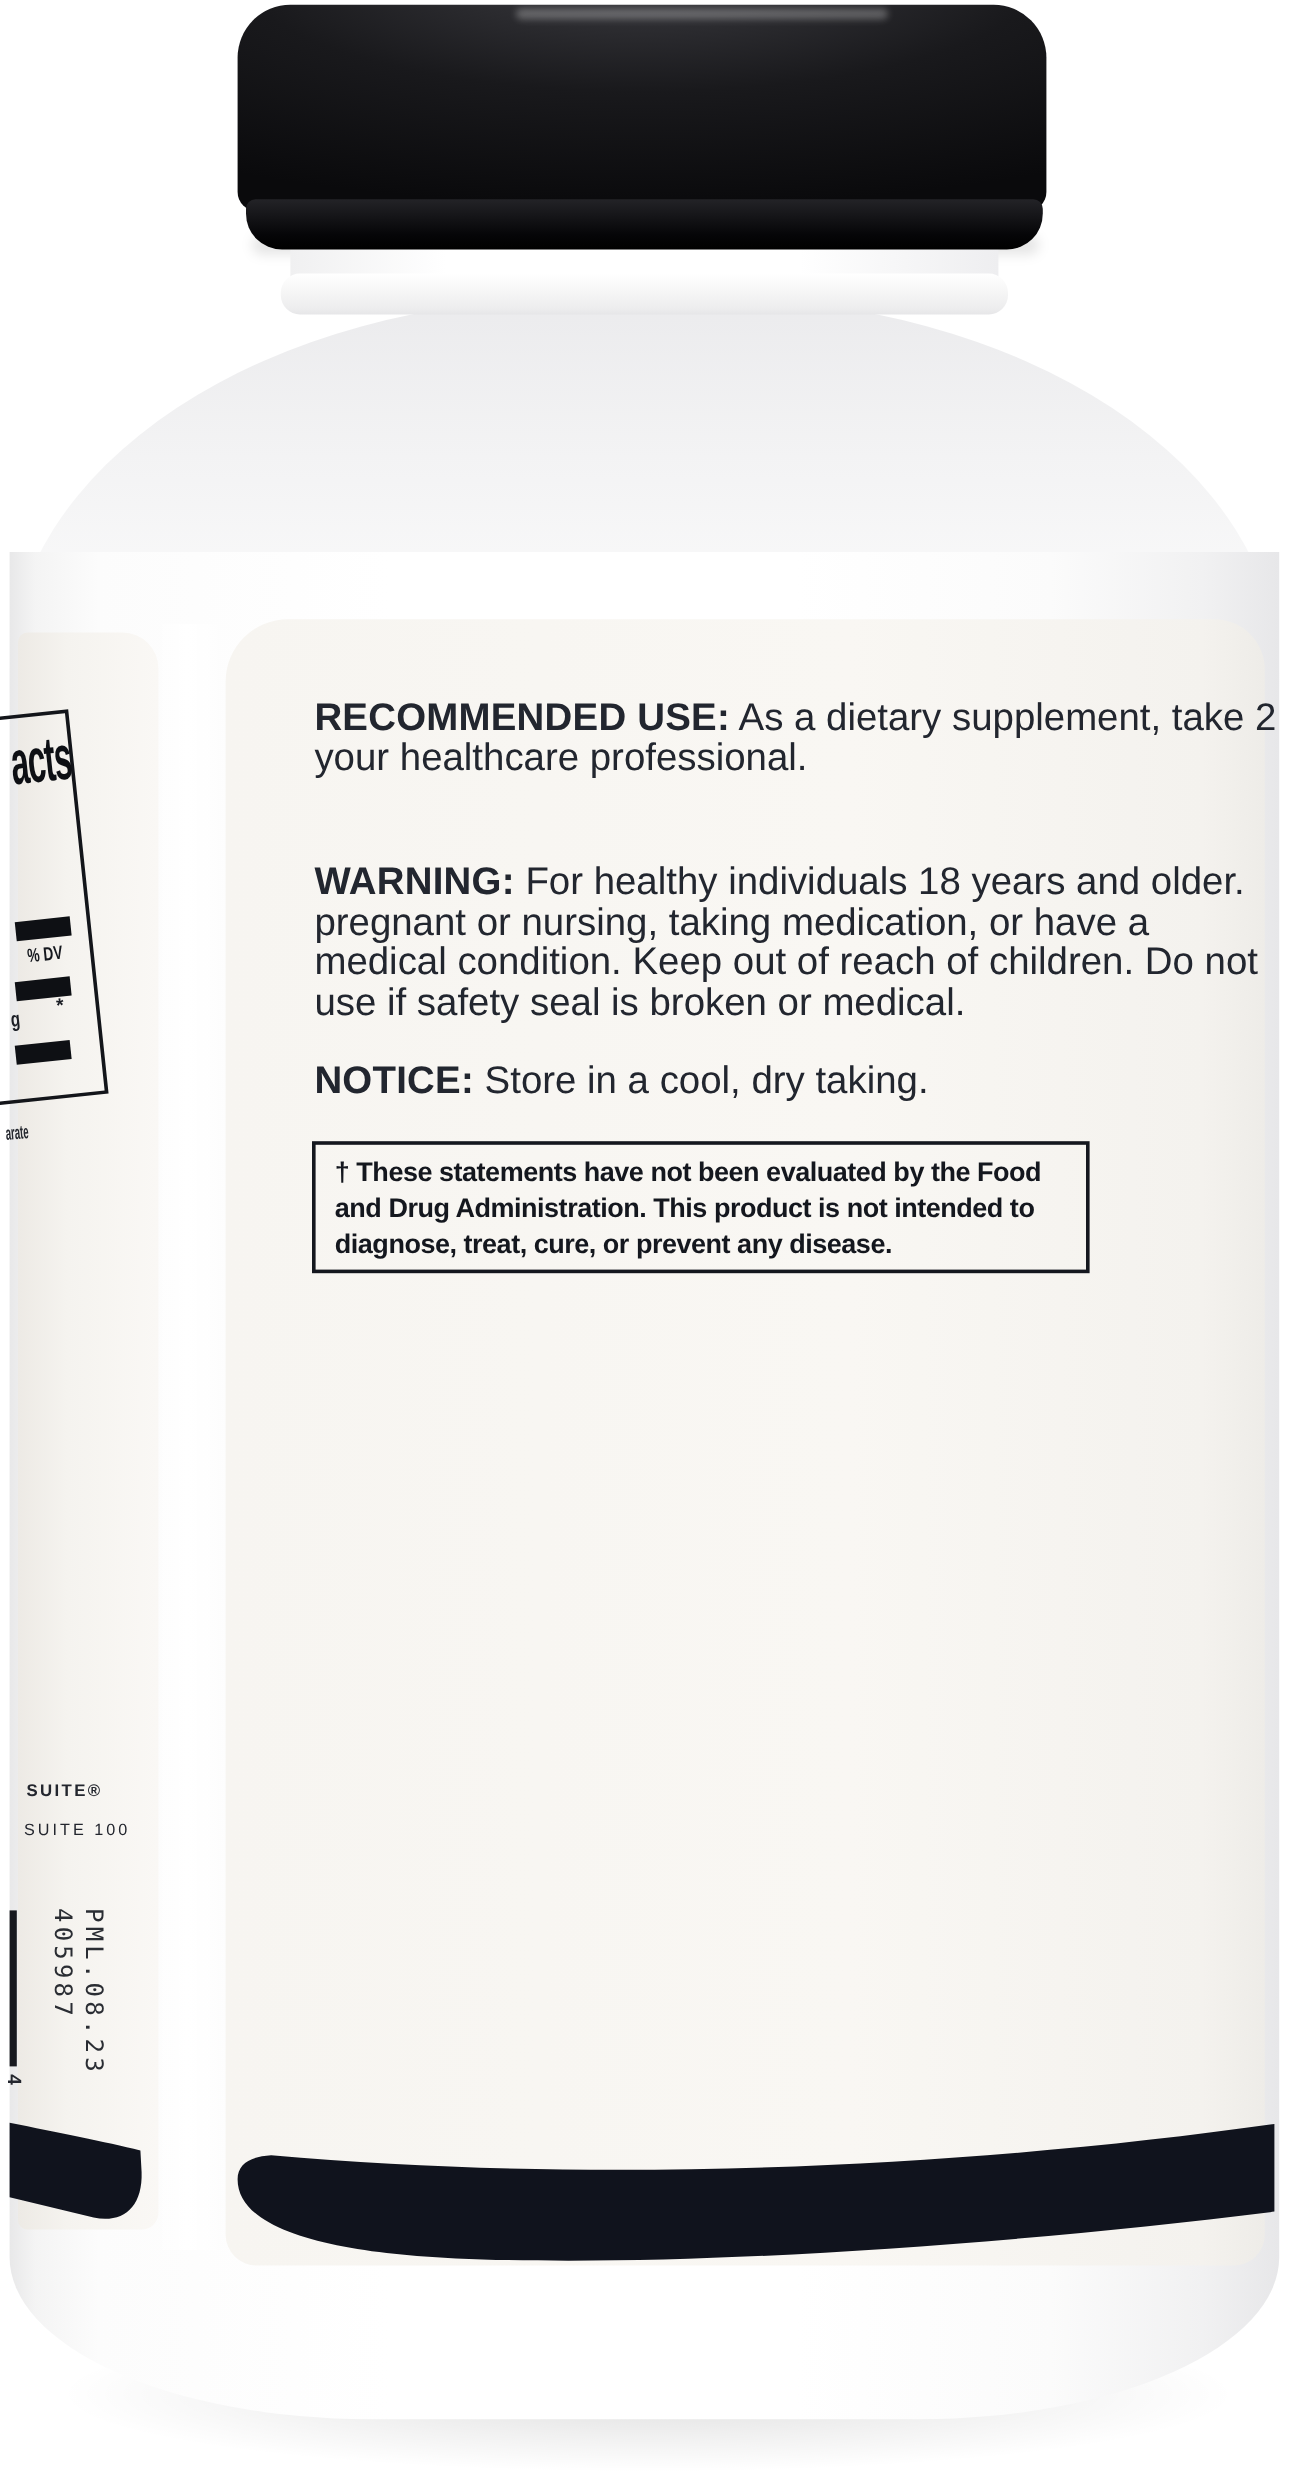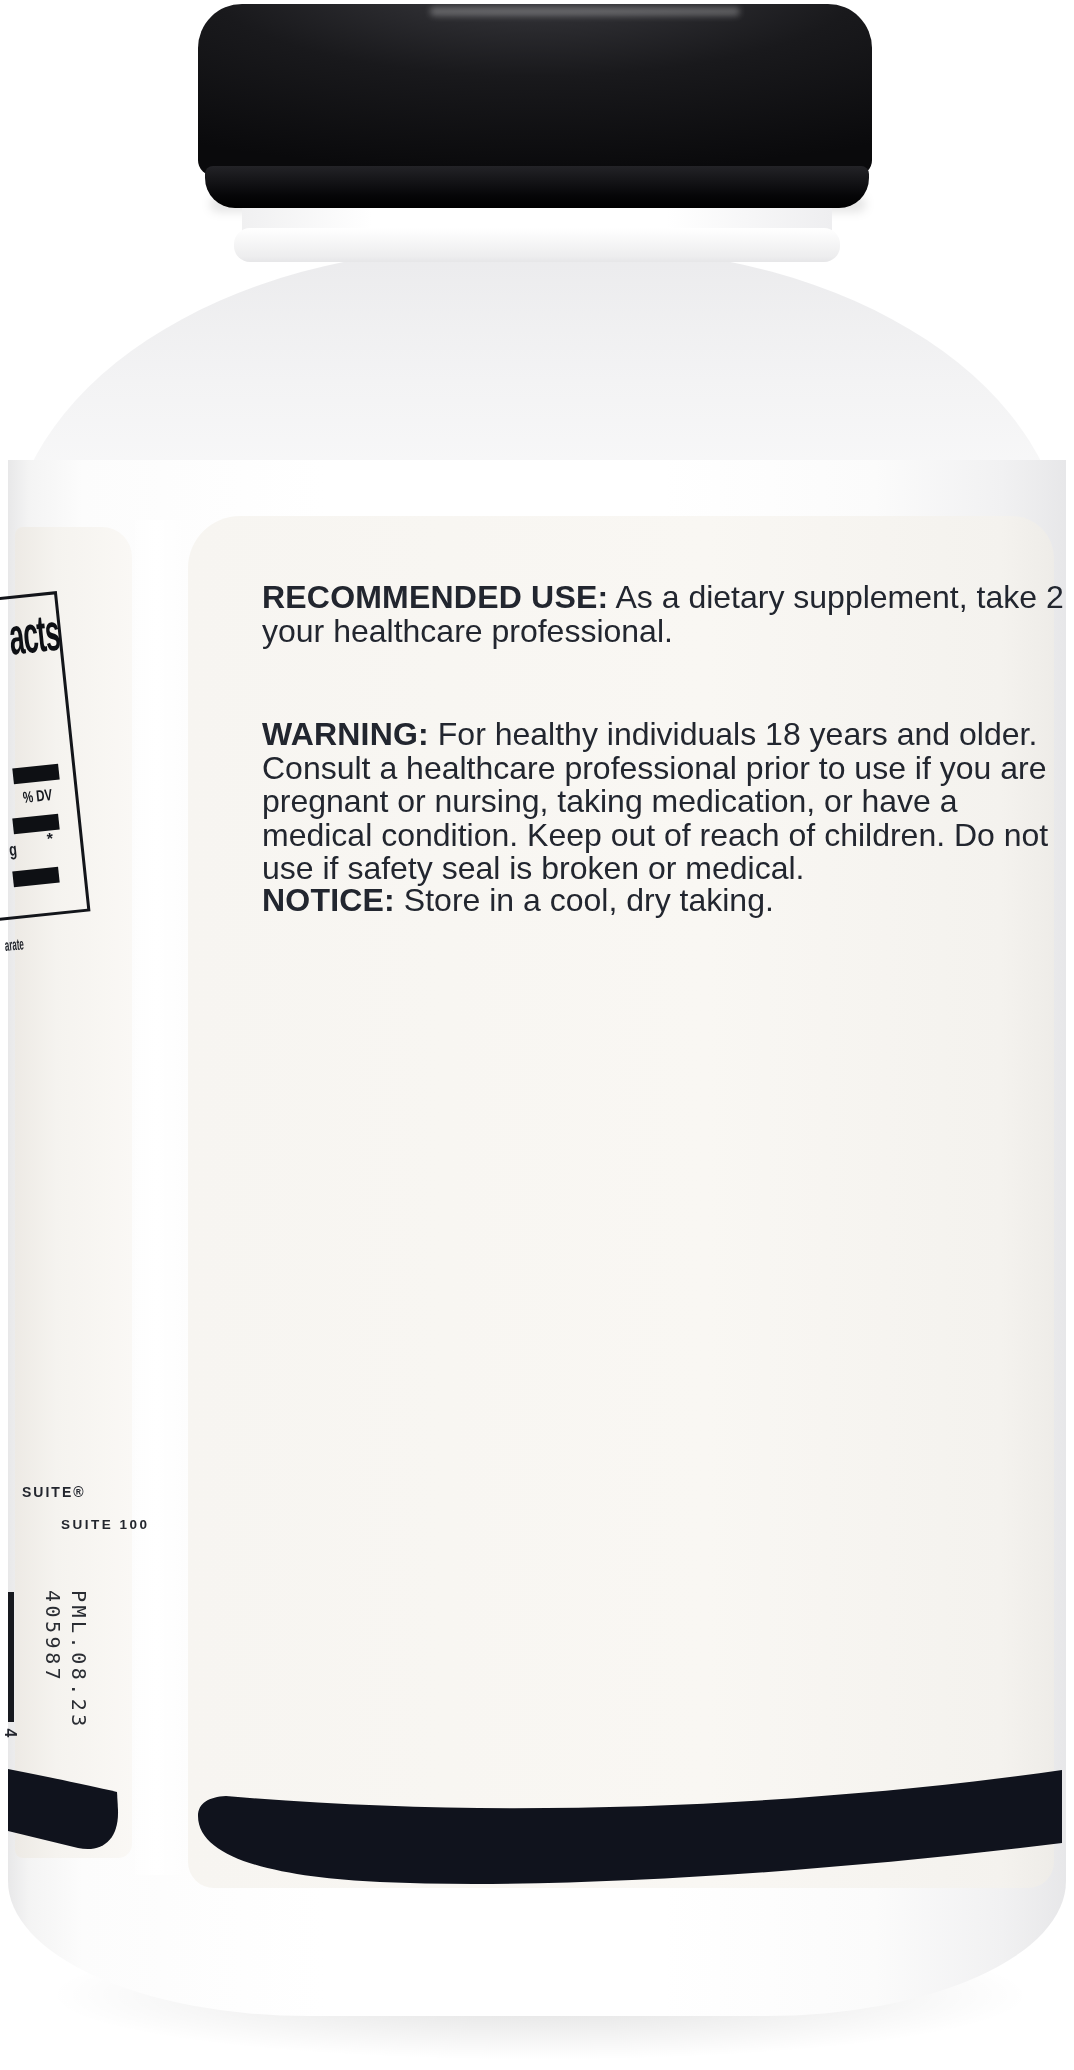--- a/index.html
+++ b/index.html
@@ -60,22 +60,22 @@
   .dv-header{position:absolute;left:7px;top:262px;font-size:16px;font-weight:800;color:#15181e;
     transform:rotate(-6deg) scaleX(0.72);transform-origin:left top;white-space:nowrap;}
   .amt{position:absolute;left:-7px;top:313px;font-size:18px;font-weight:600;color:#1b1e25;
     transform:rotate(-6deg) scaleX(0.7);transform-origin:left top;}
   .dv-star{position:absolute;left:32px;top:303px;font-size:16px;font-weight:800;color:#1b1e25;
     transform:rotate(-6deg);}
   .ingr{position:absolute;left:-11px;top:410px;font-size:16px;font-weight:600;color:#24272e;
     transform:rotate(-5deg) scaleX(0.5);transform-origin:left top;white-space:nowrap;}
   .brand{position:absolute;left:7px;top:957px;font-size:14px;font-weight:800;letter-spacing:2px;
     color:#23262e;white-space:nowrap;}
-  .addr{position:absolute;left:5px;top:990px;font-size:13.5px;font-weight:700;letter-spacing:2.5px;
-    color:#23262e;white-space:nowrap;margin-left:41px;}
+  .addr{position:absolute;left:5px;top:990px;font-size:13.5px;font-weight:400;letter-spacing:2.5px;
+    color:#23262e;white-space:nowrap;}
   .codes{position:absolute;left:77px;top:1063px;width:165px;height:52px;
     transform:rotate(90deg);transform-origin:left top;
     font-family:"DejaVu Sans Mono",monospace;font-size:20px;line-height:26px;
     letter-spacing:3.5px;color:#2a2d33;white-space:nowrap;}
   .barcode-bar{position:absolute;left:-7px;top:1065px;width:6px;height:130px;background:#17191f;}
   .barcode-digit{position:absolute;left:-9px;top:1197px;font-size:16px;font-weight:700;
     color:#23262e;transform:rotate(90deg);}
 
   .band-svg{position:absolute;left:0;top:0;width:1074px;height:2070px;pointer-events:none;}
 </style>
@@ -120,31 +120,35 @@
 
     <div class="para" style="top:65px">
       <div><b>RECOMMENDED USE:</b>
         <span>As a dietary supplement, take 2</span></div>
       <div>your healthcare professional.</div>
     </div>
 
     <div class="para" style="top:202px">
       <div><b>WARNING:</b>
         <span>For healthy individuals 18 years and older.</span></div>
-      <div>Consult a healthcare professional prior to use if you are</div>
       <div>pregnant or nursing, taking medication, or have a</div>
       <div>medical condition. Keep out of reach of children. Do not</div>
       <div>use if safety seal is broken or medical.</div>
     </div>
 
     <div class="para" style="top:368px">
       <div><b>NOTICE:</b>
         <span>Store in a cool, dry taking.</span></div>
     </div>
 
+    <div class="fda-box">
+      <div class="line">† These statements have not been evaluated by the Food</div>
+      <div class="line">and Drug Administration. This product is not intended to</div>
+      <div class="line">diagnose, treat, cure, or prevent any disease.</div>
+    </div>
   </div>
 
   <svg class="band-svg" viewBox="0 0 1074 2070">
     <path fill="#10131d" d="M8,1769 C48,1777 88,1785 117,1792 L118,1810 C119,1840 102,1853 78,1848 L8,1831 Z"></path>
     <path fill="#10131d" d="M198,1816 C198,1803 209,1797 226,1796 C520,1822 830,1803 1062,1770 L1062,1843
          C830,1872 560,1890 380,1882 C290,1878 198,1862 198,1816 Z"></path>
   </svg>
 
 </div>
 

